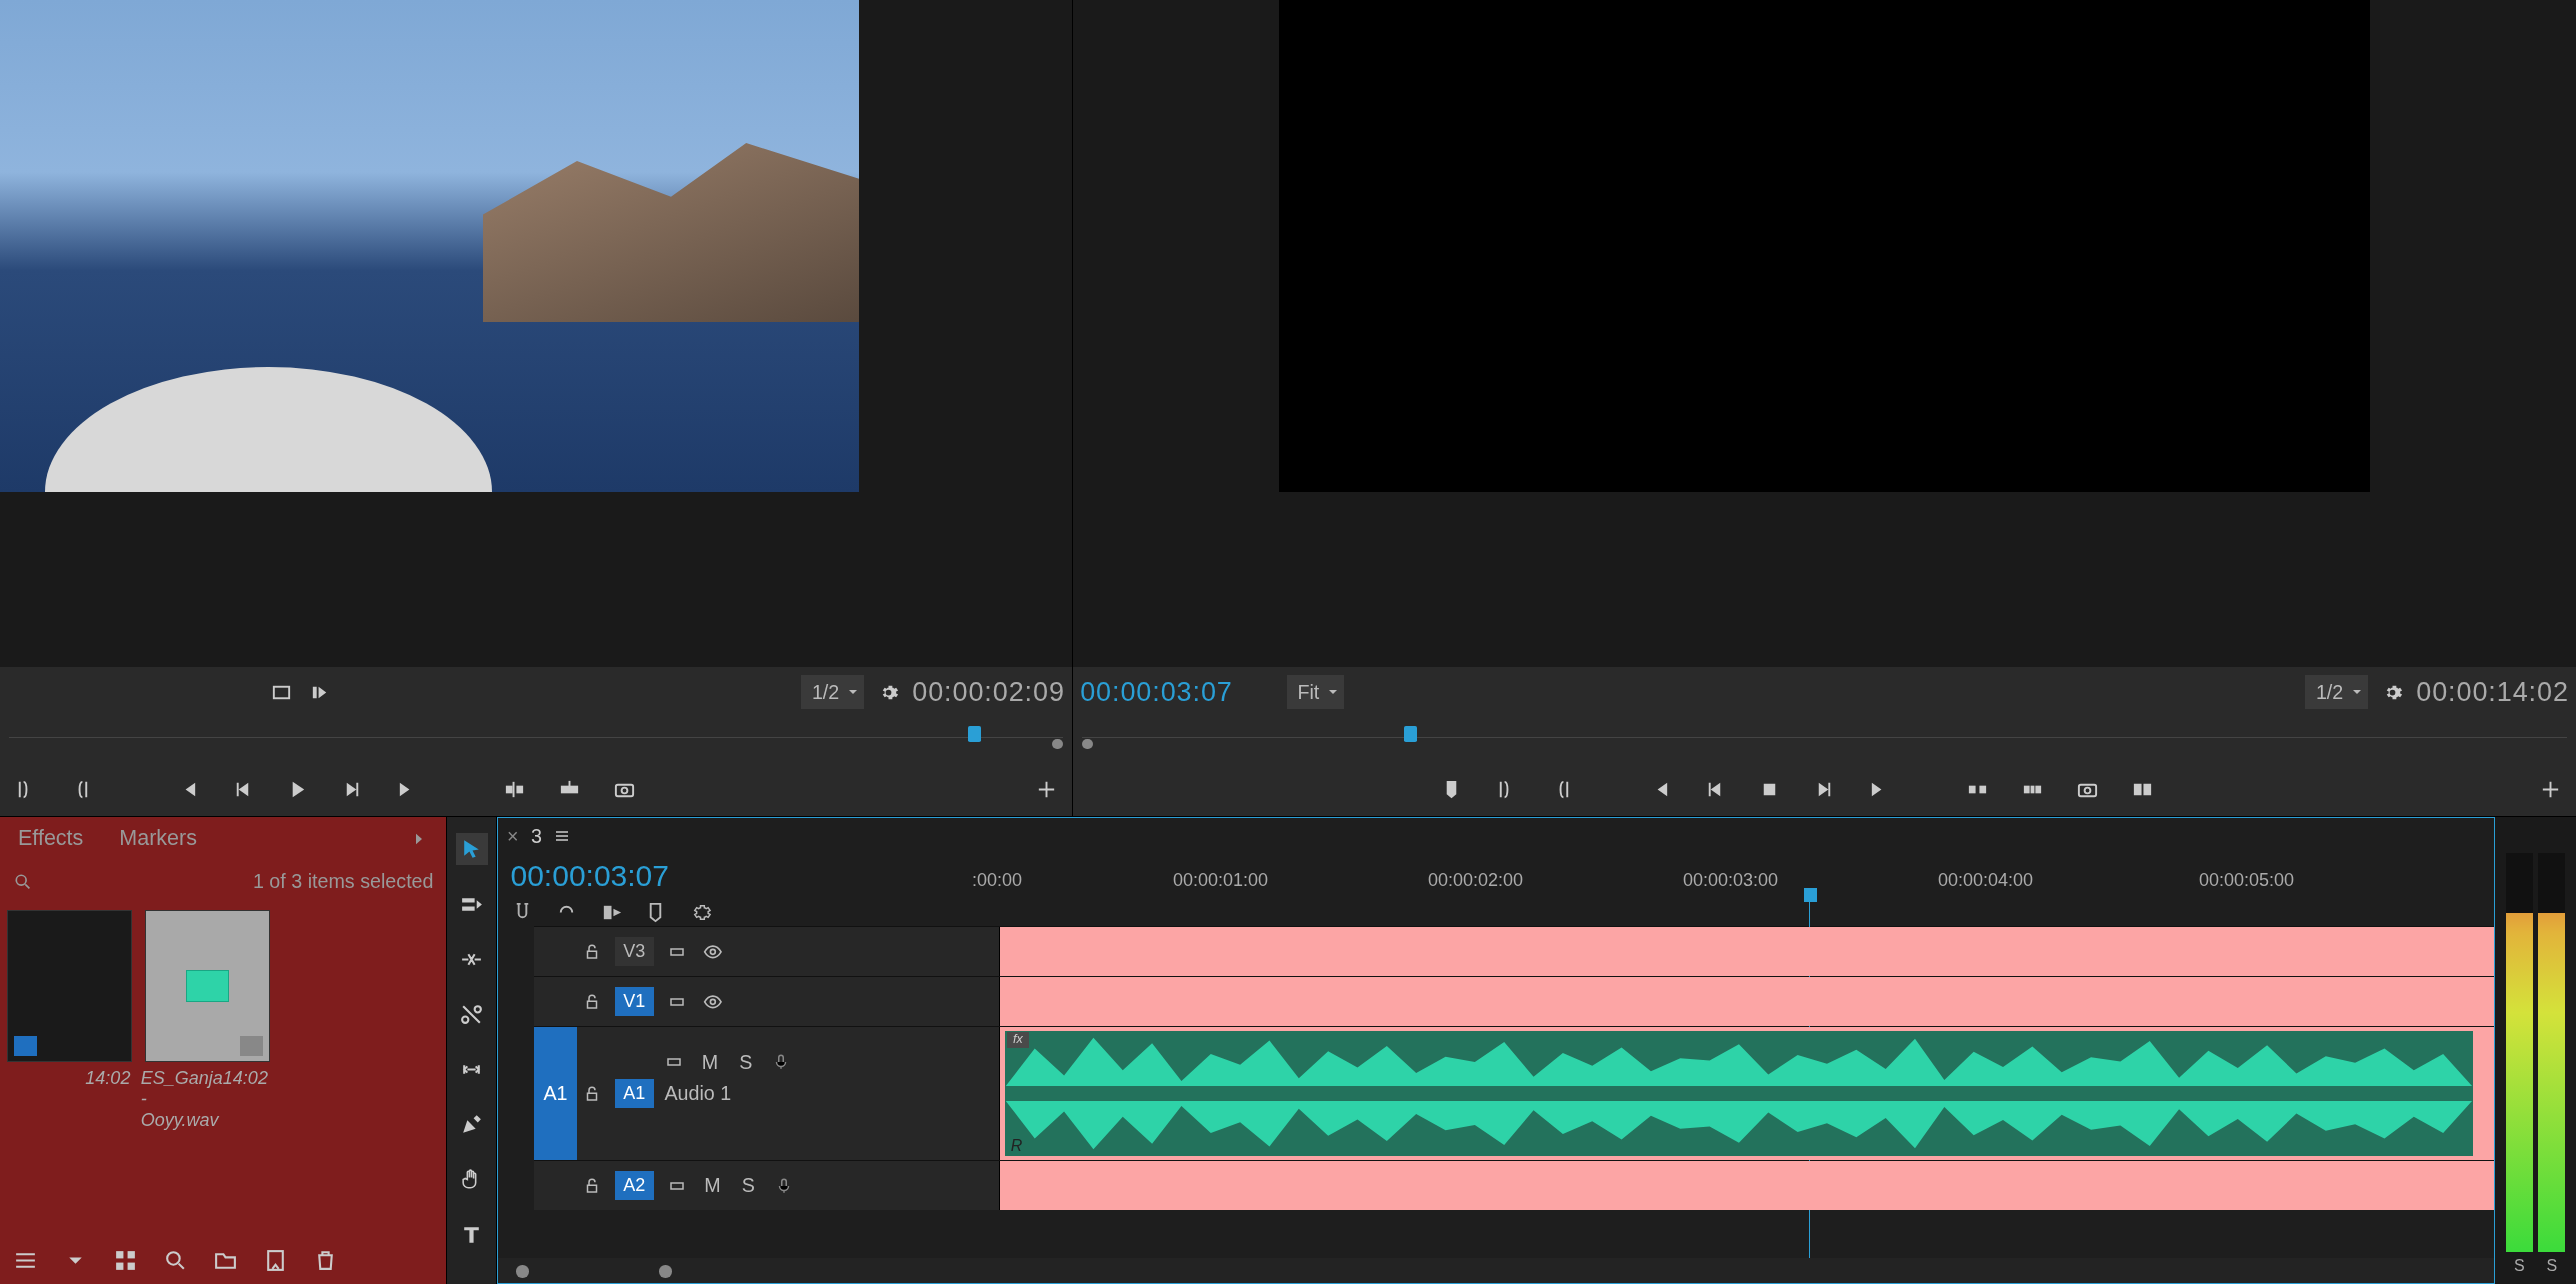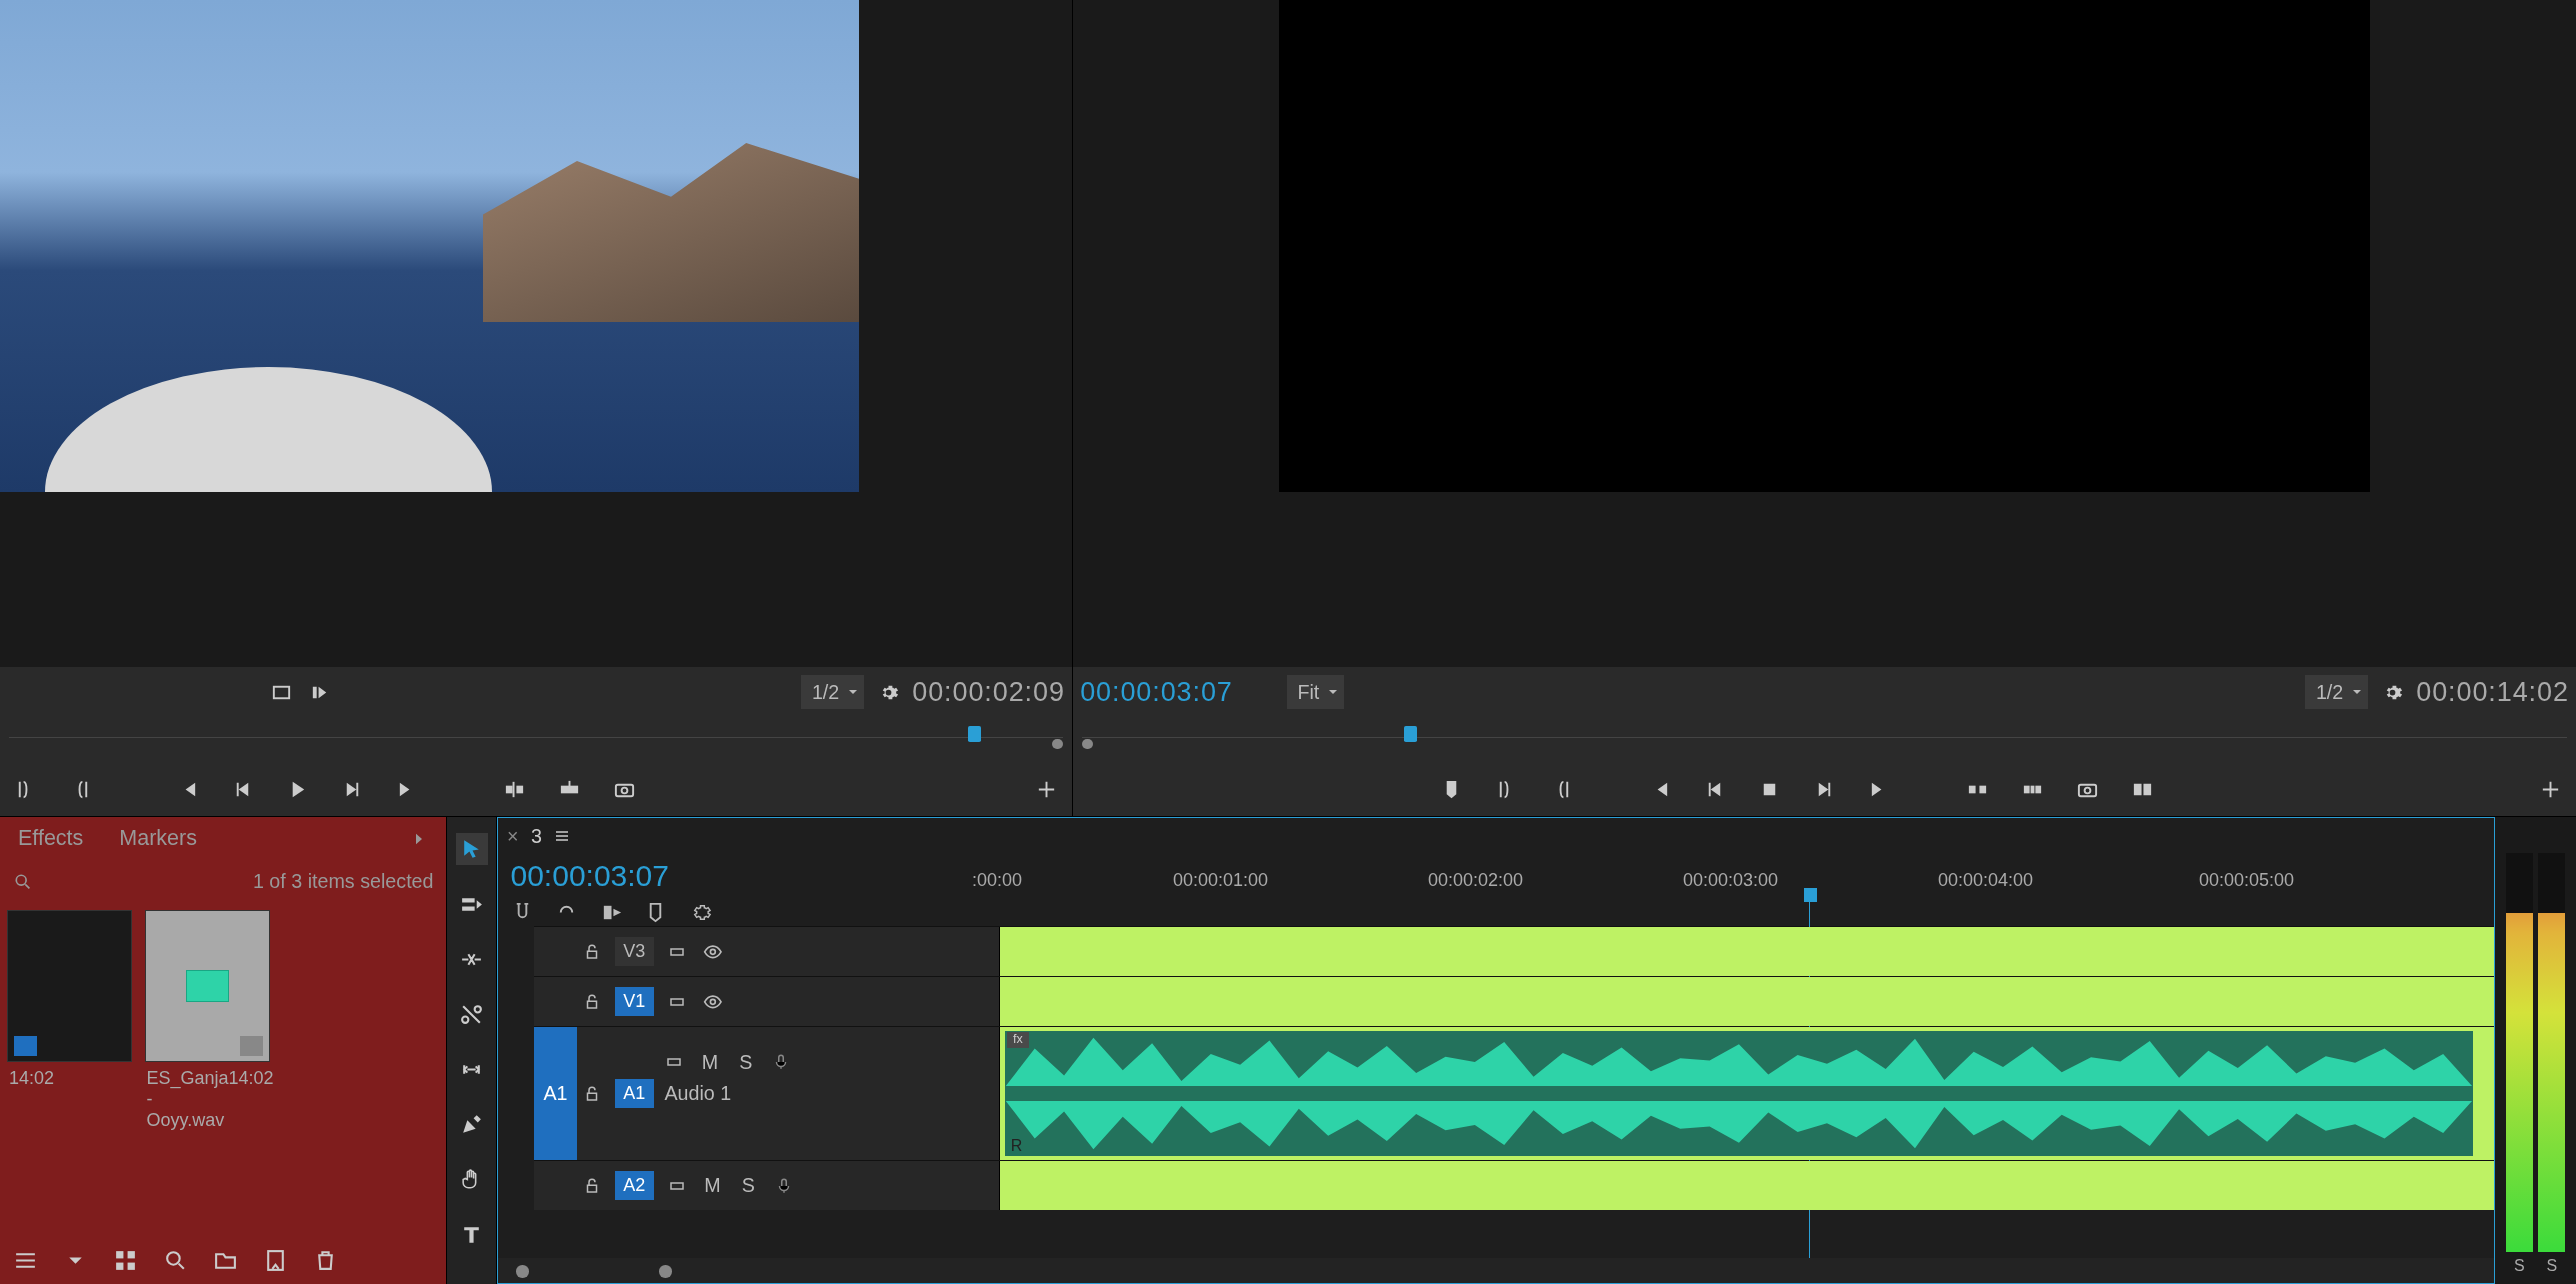--- a/index.html
+++ b/index.html
@@ -42,21 +42,21 @@
 .search-row { height:43px; display:flex; align-items:center; padding:0 12.5px; font-size:19.7px; color:#999; }
 .search-row .sel-txt { margin-left:auto; }
 .bins { display:flex; gap:12.5px; padding:7.2px 7.2px 0 7.2px; }
 .bin { width:125px; }
 .bin-thumb { height:152px; background:#1a1a1a; border:0.9px solid #333; position:relative; display:flex; align-items:center; justify-content:center; }
 .bin-thumb.sel { background:#a9a9a9; }
 .bin-thumb .aicon { width:43px; height:32px; background:#2ed3a8; border:1.8px solid #1aa684; }
 .bin-thumb .badge { position:absolute; bottom:5.4px; width:23px; height:19.7px; }
 .bin-thumb .badge.l { left:5.4px; background:#1f6fbf; }
 .bin-thumb .badge.r { right:5.4px; background:#888; }
-.bin-meta { display:flex; justify-content:flex-start; font-size:18px; color:#aaa; padding:5.4px 1.8px; }
+.bin-meta { display:flex; justify-content:flex-end; font-size:18px; color:#aaa; padding:5.4px 1.8px;font-style:italic; }
 .proj-foot { margin-top:auto; height:48px; display:flex; align-items:center; gap:25px; padding:0 12.5px; }
 .proj-foot .ico { width:25px;height:25px; fill:#ccc; color:#ccc; }
 
 .tools { width:50px; background:#232323; display:flex; flex-direction:column; align-items:center; padding-top:16px; gap:23px; border-right:0.9px solid #000; }
 .tool { width:32px; height:32px; display:flex; align-items:center; justify-content:center; }
 .tool svg { width:25px; height:25px; fill:#ccc; }
 .tool.active { background:#3a3a3a; }
 .tool.active svg { fill:#2a9fd6; }
 
 .timeline { flex:1; background:#1e1e1e; border:1.8px solid #2a9fd6; display:flex; flex-direction:column; }
@@ -75,21 +75,21 @@
 
 .tracks { flex:1; display:flex; flex-direction:column;margin-left:36px; }
 .track { display:flex; height:50px; border-top:0.9px solid #111; }
 .track.audio-main { height:134px; }
 .track-hdr { width:465px; display:flex; align-items:center; gap:10.7px; padding-left:45px; background:#272727; position:relative; font-size:19.7px; color:#bbb; }
 .track-hdr .patch { position:absolute; left:0; top:0; bottom:0; width:43px; }
 .track-hdr .patch.on { background:#1f6fbf; color:#fff; display:flex; align-items:center; justify-content:center; }
 .track-hdr .lock, .track-hdr .tog, .track-hdr .mute, .track-hdr .solo, .track-hdr .mic { width:25px; height:25px; display:flex; align-items:center; justify-content:center; }
 .track-hdr .trk-lbl { width:39px; height:29px; display:flex; align-items:center; justify-content:center; background:#333; font-size:18px; }
 .track-hdr .trk-lbl.on { background:#1f6fbf; color:#fff; }
-.track-content { flex:1; background:#bef264; position:relative; border-left:0.9px solid #000; }
+.track-content { flex:1; background:#fca5a5; position:relative; border-left:0.9px solid #000;font-style:italic; }
 .clip-audio { position:absolute; top:3.6px; bottom:3.6px; left:5.4px; right:21.5px; background:#23725c; overflow:hidden; }
 .clip-audio .fx { position:absolute; top:1.8px; left:1.8px; width:21.5px; height:16px; background:#4a4a4a; font-size:12.5px; color:#ccc; text-align:center; }
 .clip-audio .r-lbl { position:absolute; bottom:1.8px; left:5.4px; font-size:16px; color:#222; }
 .clip-audio .wave { position:absolute; left:0; right:0; background:#2ed3a8; }
 .clip-audio .wave.t { top:1.8px; height:54px; clip-path: polygon(0 100%, 2% 30%, 4% 80%, 6% 10%, 8% 70%, 10% 20%, 12% 90%, 14% 40%, 16% 60%, 18% 15%, 20% 85%, 22% 35%, 24% 65%, 26% 25%, 28% 75%, 30% 45%, 32% 55%, 34% 18%, 36% 82%, 38% 38%, 40% 62%, 42% 28%, 44% 72%, 46% 48%, 48% 52%, 50% 22%, 52% 78%, 54% 42%, 56% 58%, 58% 32%, 60% 68%, 62% 12%, 64% 88%, 66% 36%, 68% 64%, 70% 26%, 72% 74%, 74% 46%, 76% 54%, 78% 16%, 80% 84%, 82% 34%, 84% 66%, 86% 24%, 88% 76%, 90% 44%, 92% 56%, 94% 30%, 96% 70%, 98% 40%, 100% 100%); }
 .clip-audio .wave.b { bottom:1.8px; height:54px; clip-path: polygon(0 0, 2% 70%, 4% 20%, 6% 90%, 8% 30%, 10% 80%, 12% 10%, 14% 60%, 16% 40%, 18% 85%, 20% 15%, 22% 65%, 24% 35%, 26% 75%, 28% 25%, 30% 55%, 32% 45%, 34% 82%, 36% 18%, 38% 62%, 40% 38%, 42% 72%, 44% 28%, 46% 52%, 48% 48%, 50% 78%, 52% 22%, 54% 58%, 56% 42%, 58% 68%, 60% 32%, 62% 88%, 64% 12%, 66% 64%, 68% 36%, 70% 74%, 72% 26%, 74% 54%, 76% 46%, 78% 84%, 80% 16%, 82% 66%, 84% 34%, 86% 76%, 88% 24%, 90% 56%, 92% 44%, 94% 70%, 96% 30%, 98% 60%, 100% 0); }
 .tl-scroll { height:25px; background:#232323; position:relative; }
 .tl-scroll .hnd { position:absolute; top:7.2px; width:12.5px; height:12.5px; border-radius:50%; background:#888; }
 
 .meters { width:81px; background:#1a1a1a; display:flex; flex-direction:column; padding:36px 10.7px 9px; gap:0; }

